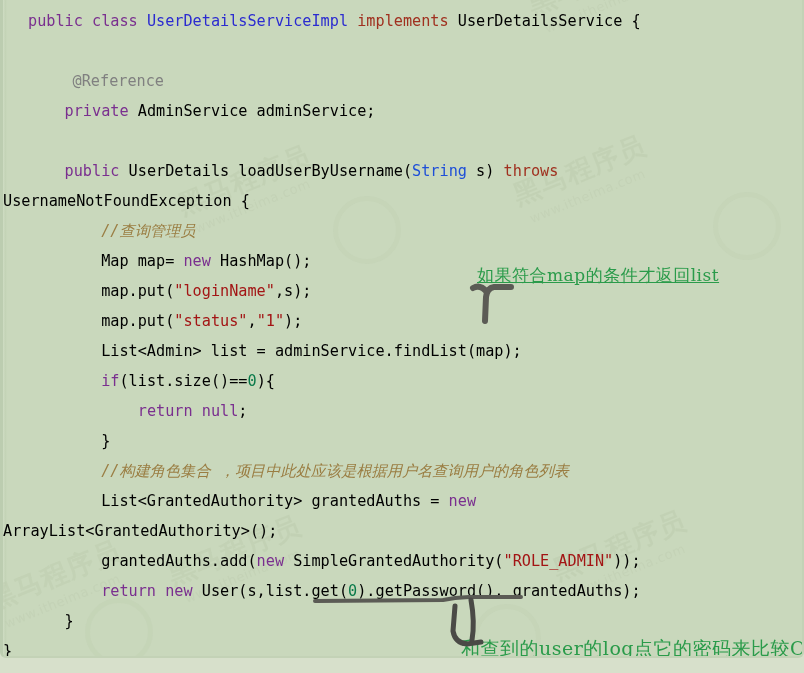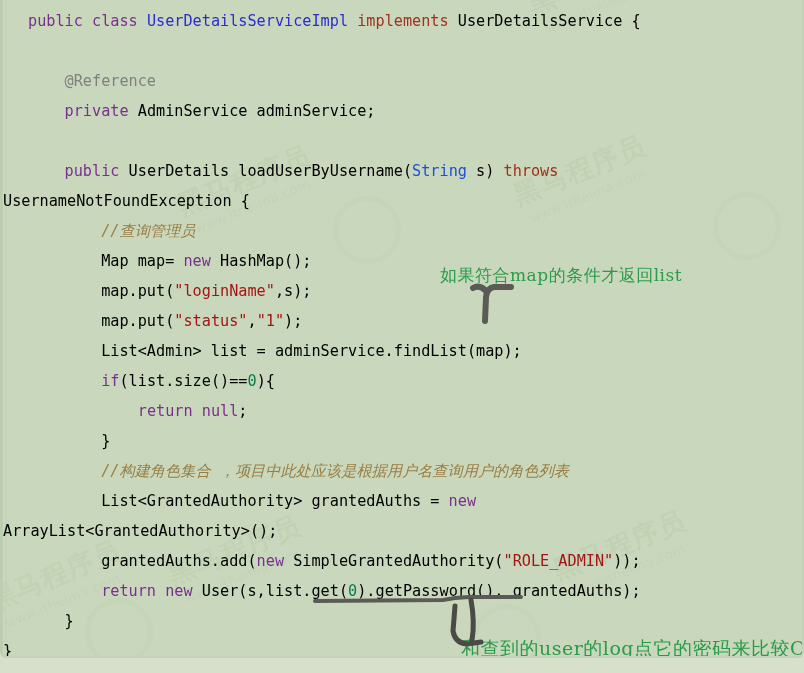--- a/index.html
+++ b/index.html
@@ -109,35 +109,35 @@
     height: 30px;
   }
 
   
   .kw   { color: #7a2f8f; }      
   .typ  { color: #2b2bd0; }      
   .impl { color: #a0301f; }      
   .str  { color: #a31515; }      
   .num  { color: #0a7a4a; }      
   .cmt  { color: #9a7d42; font-style: italic; }      
-  .ann  { color: #808080; }      
+  .ann  { color: #808080; margin-left: 8px; }      
   .sidt { color: #1d4ed8; }      
   .pln  { color: #000000; }
 
   
   .note {
     position: absolute;
     z-index: 4;
     color: #2a9b4a;
     font-family: "DejaVu Serif", serif;
     font-size: 17px;
     white-space: nowrap;
     letter-spacing: 0.5px;
   }
-  #note-top       { left: 437px; top: 264px; }
+  #note-top       { left: 474px; top: 264px; text-decoration: underline; }
   #note-middle    { left: 185px; top: 305px; }
   #note-bottom    { left: 458px; top: 636px; font-size: 19px; }
 
   
   #marks {
     position: absolute;
     left: 0; top: 0;
     width: 804px;
     height: 673px;
     z-index: 5;

